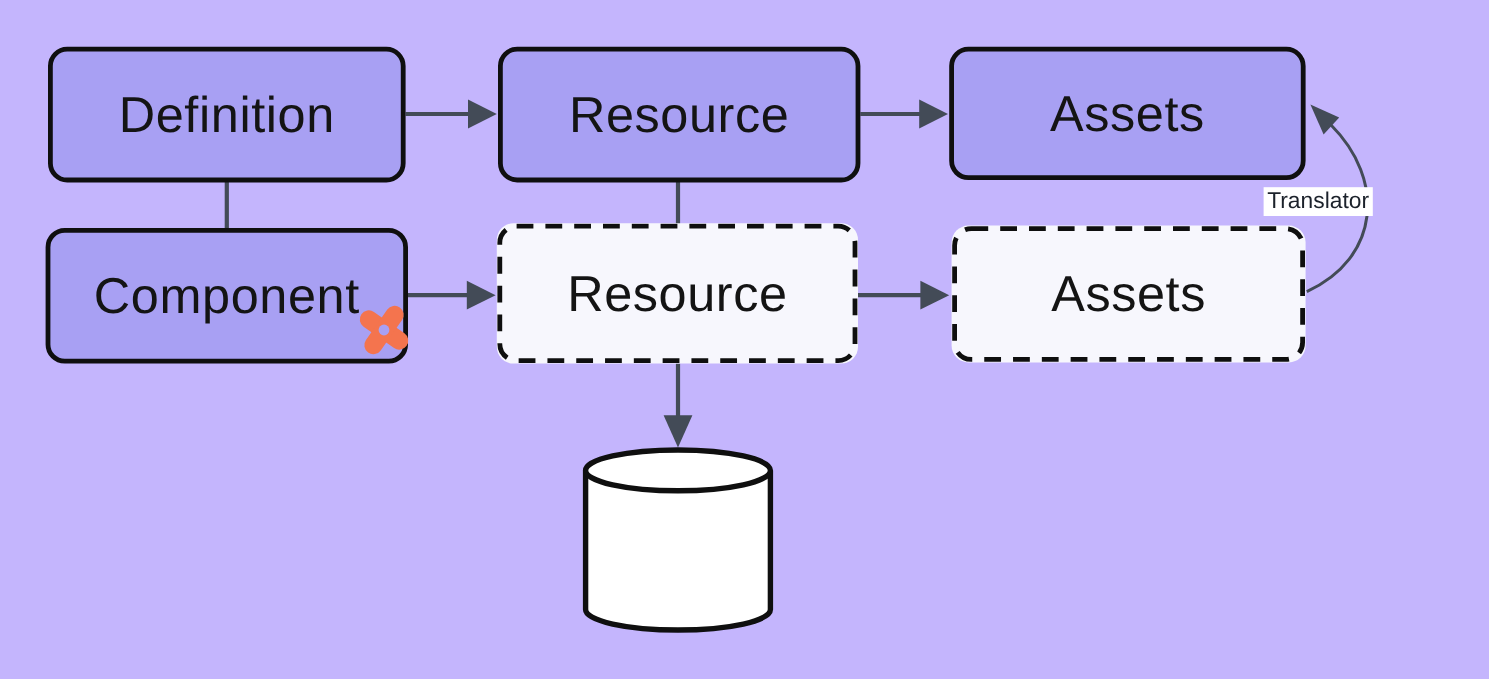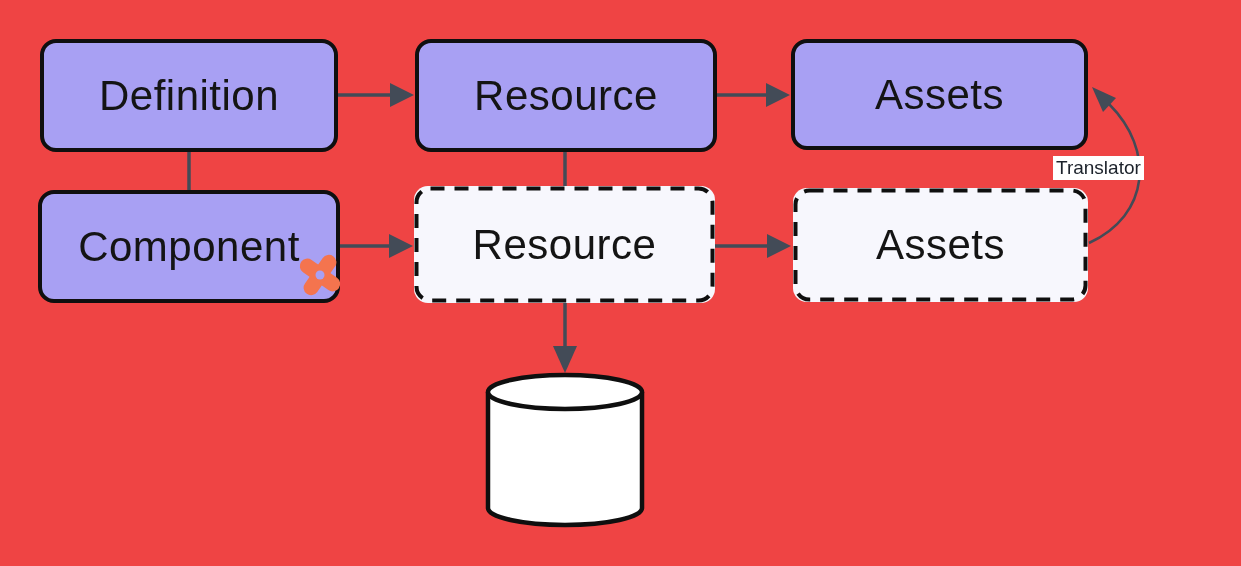--- a/index.html
+++ b/index.html
@@ -5,21 +5,21 @@
   html, body {
     margin: 0;
     padding: 0;
     background: #ffffff;
     font-family: "Liberation Sans", sans-serif;
   }
   .canvas {
     position: relative;
     width: 1241px;
     height: 566px;
-    background: #ef4444;
+    background: #c4b5fd;
     overflow: hidden;
   }
   .layer {
     position: absolute;
     left: 0; top: 0;
     width: 1241px; height: 566px;
     pointer-events: none;
   }
   .layer-connectors { z-index: 1; }
   .layer-overlay    { z-index: 3; }

